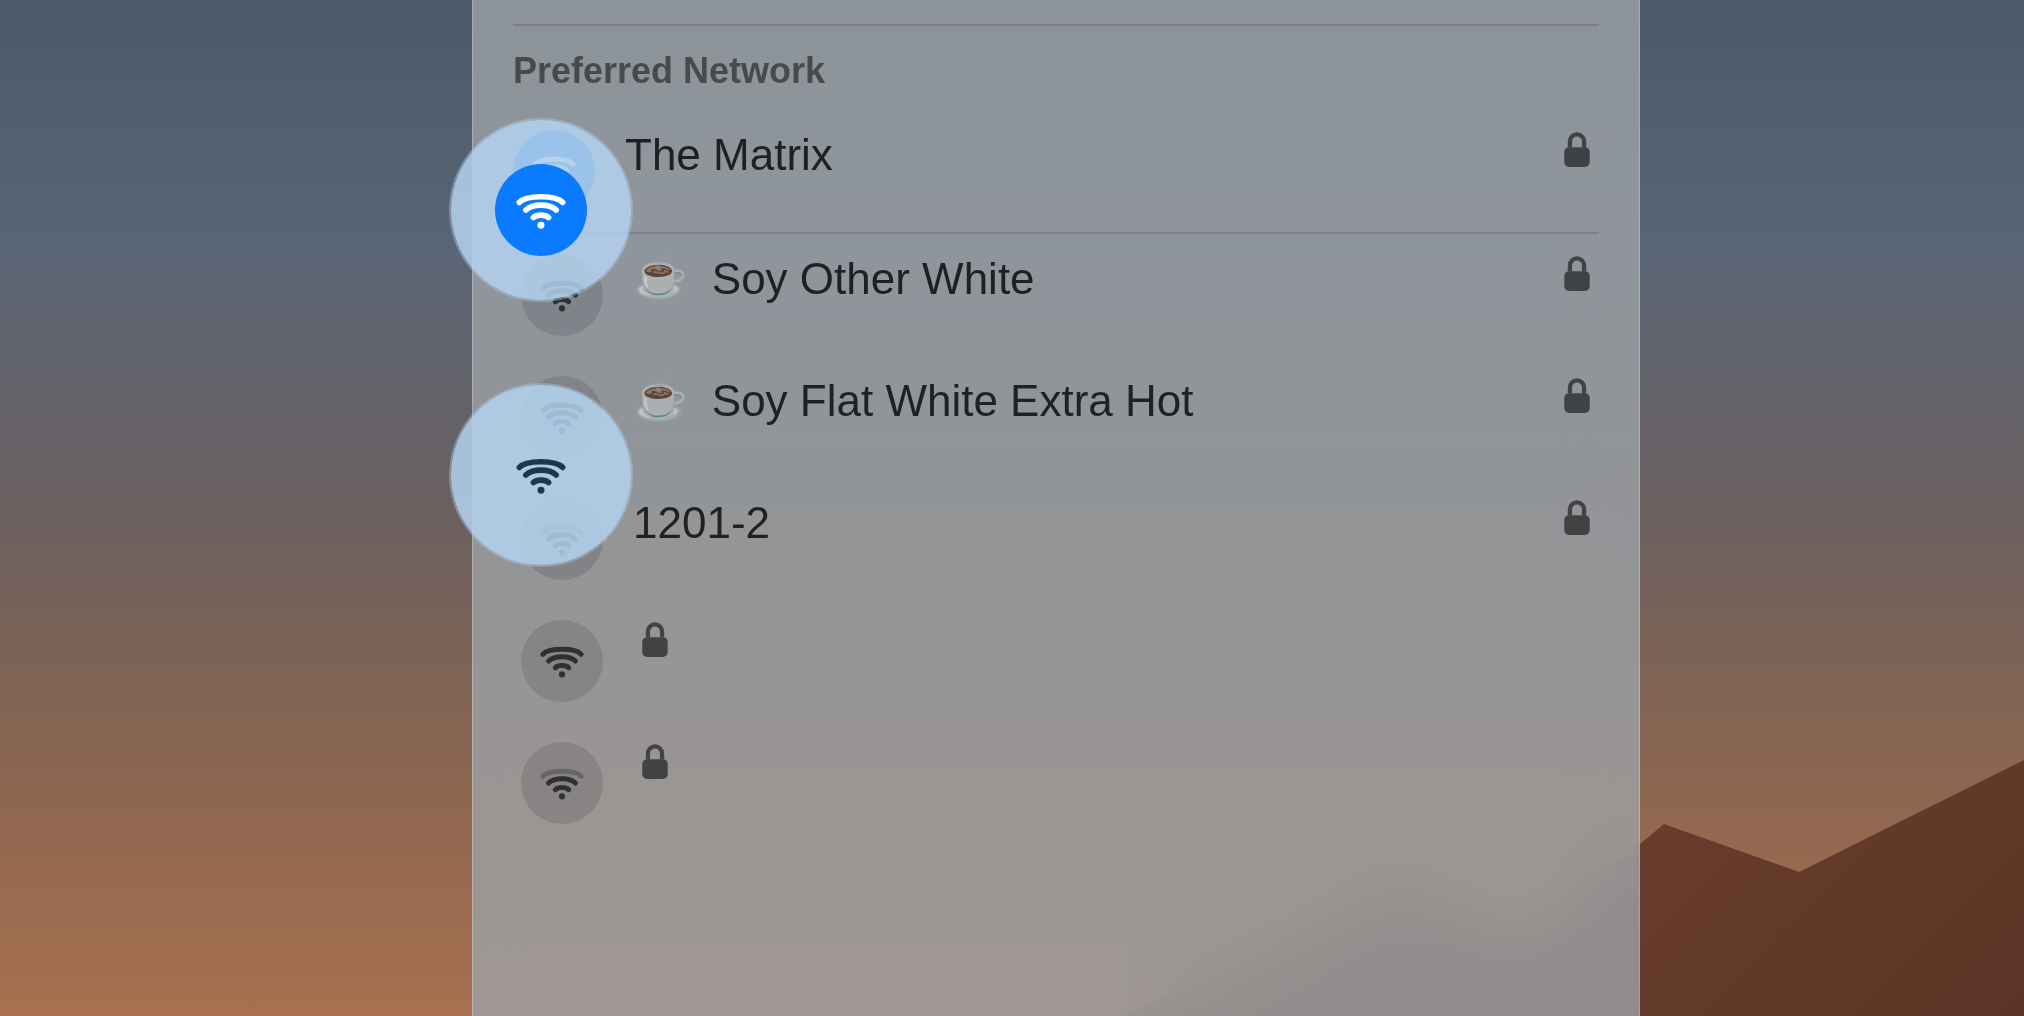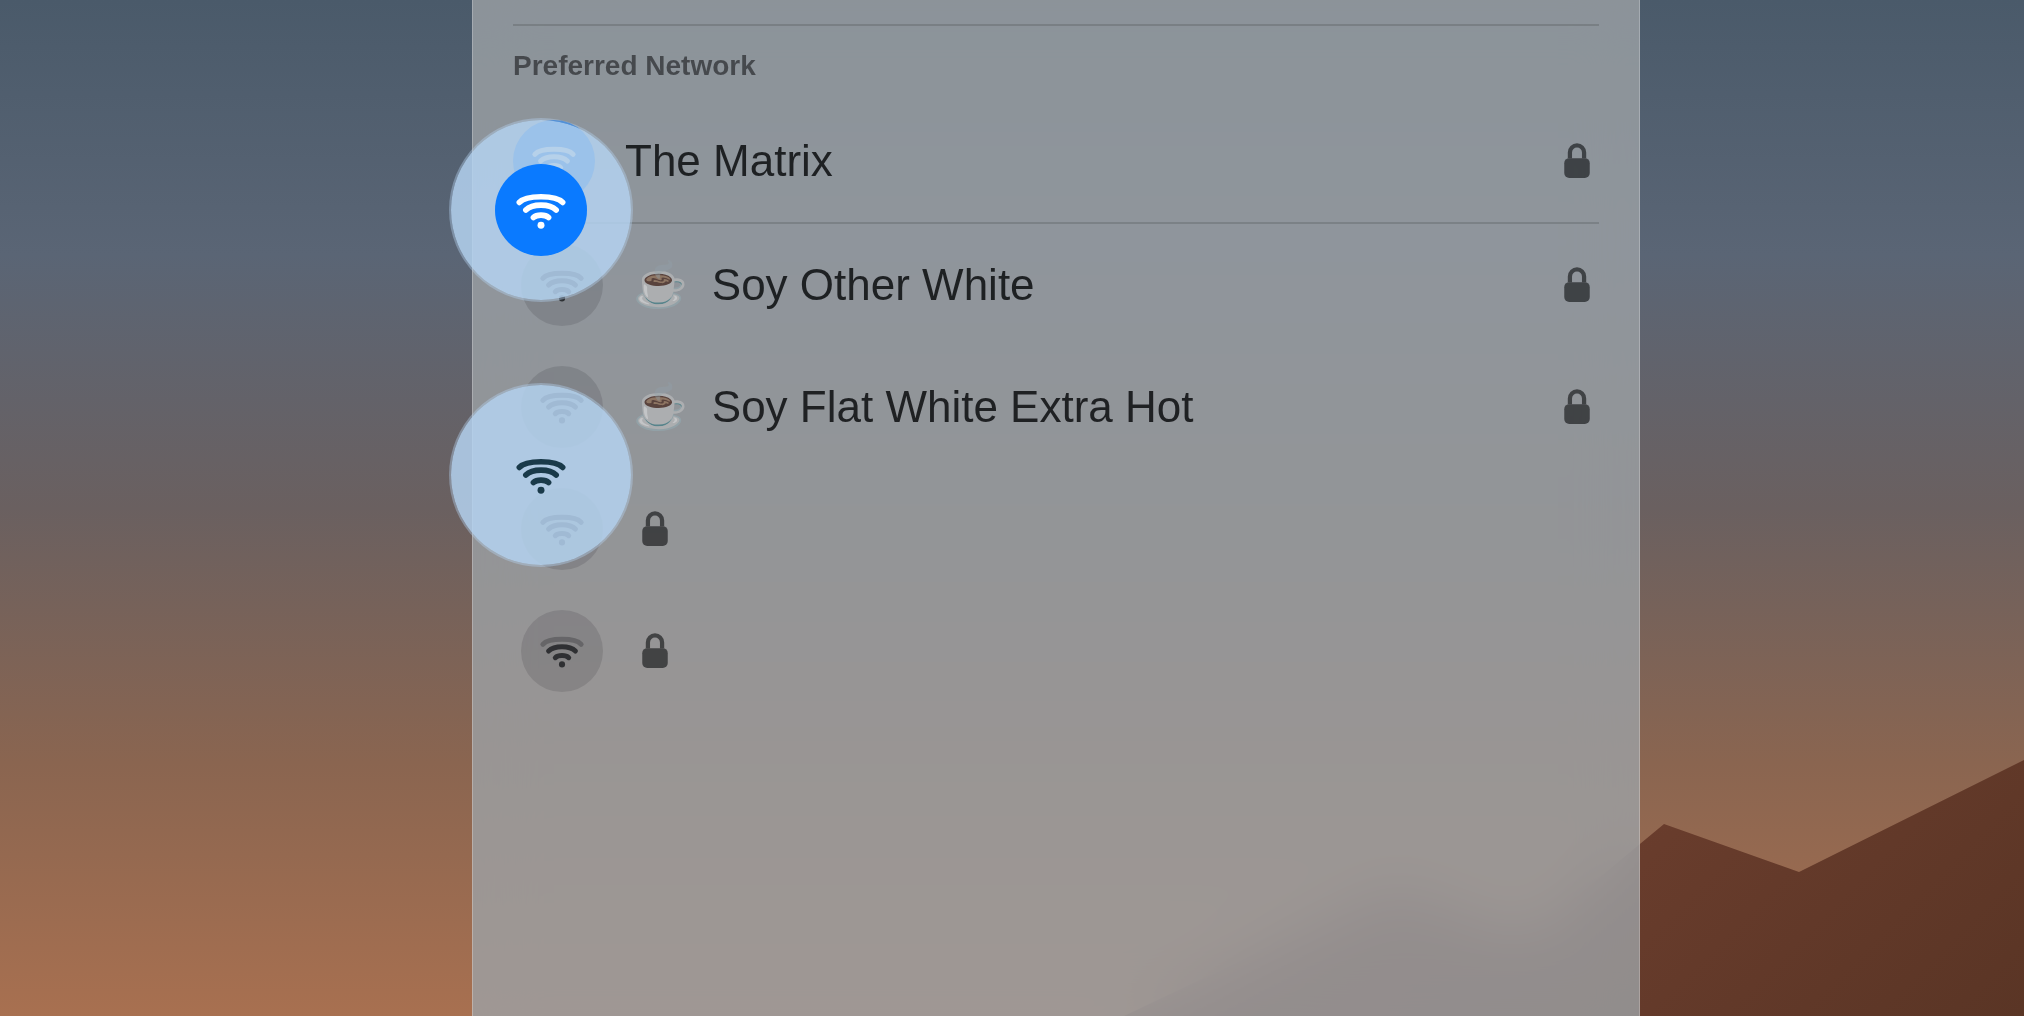--- a/index.html
+++ b/index.html
@@ -48,35 +48,35 @@
       background: rgba(0,0,0,0.15);
       margin: 0;
     }
     .section-header {
       display: flex;
       justify-content: space-between;
       align-items: center;
       padding: 24px 0 18px 0;
     }
     .section-label {
-      font-size: 28px;
+      font-size: 36px;
       font-weight: 700;
       color: rgba(0,0,0,0.55);
     }
     .expand-circle {
       width: 44px; height: 44px;
       border-radius: 50%;
       border: 3px solid rgba(0,0,0,0.55);
       display: flex; align-items: center; justify-content: center;
       cursor: pointer;
     }
     .expand-circle svg { width: 24px; height: 24px; }
     .network-row {
       display: flex;
-      align-items: center;
+      align-items: flex-start;
       padding: 20px 0;
       cursor: pointer;
       min-height: 110px;
     }
     .wifi-badge {
       width: 82px; height: 82px;
       border-radius: 50%;
       display: flex; align-items: center; justify-content: center;
       margin-right: 30px;
       flex-shrink: 0;
@@ -187,20 +187,38 @@
       <div class="emoji-slot">☕</div>
       <div class="network-name">Soy Flat White Extra Hot</div>
       <div class="lock-slot">
         <svg viewBox="0 0 24 28">
             <rect x="3" y="12" width="18" height="14" rx="3.5" fill="rgba(0,0,0,0.6)"></rect>
             <path d="M7 12 V8 a5 5 0 0 1 10 0 V12" fill="none" stroke="rgba(0,0,0,0.6)" stroke-width="3"></path>
           </svg>
       </div>
     </div>
 
+    <div class="network-row row-indent">
+      <div class="wifi-badge available">
+        <svg viewBox="0 0 24 24" fill="none">
+          <path d="M2 8.5 C5 5, 19 5, 22 8.5" stroke="rgba(0,0,0,0.25)" stroke-width="2.6" stroke-linecap="round"></path>
+          <path d="M5 12 C8 9, 16 9, 19 12" stroke="rgba(0,0,0,0.7)" stroke-width="2.6" stroke-linecap="round"></path>
+          <path d="M8.5 15.5 C10 14, 14 14, 15.5 15.5" stroke="rgba(0,0,0,0.7)" stroke-width="2.6" stroke-linecap="round"></path>
+          <circle cx="12" cy="19" r="1.6" fill="rgba(0,0,0,0.7)"></circle>
+        </svg>
+      </div>
+
+      <div class="network-name">1201-2</div>
+      <div class="lock-slot">
+        <svg viewBox="0 0 24 28">
+            <rect x="3" y="12" width="18" height="14" rx="3.5" fill="rgba(0,0,0,0.6)"></rect>
+            <path d="M7 12 V8 a5 5 0 0 1 10 0 V12" fill="none" stroke="rgba(0,0,0,0.6)" stroke-width="3"></path>
+          </svg>
+      </div>
+    </div>
 
     <div class="network-row row-indent">
       <div class="wifi-badge available">
         <svg viewBox="0 0 24 24" fill="none">
           <path d="M2 8.5 C5 5, 19 5, 22 8.5" stroke="rgba(0,0,0,0.7)" stroke-width="2.6" stroke-linecap="round"></path>
           <path d="M5 12 C8 9, 16 9, 19 12" stroke="rgba(0,0,0,0.7)" stroke-width="2.6" stroke-linecap="round"></path>
           <path d="M8.5 15.5 C10 14, 14 14, 15.5 15.5" stroke="rgba(0,0,0,0.7)" stroke-width="2.6" stroke-linecap="round"></path>
           <circle cx="12" cy="19" r="1.6" fill="rgba(0,0,0,0.7)"></circle>
         </svg>
       </div>

